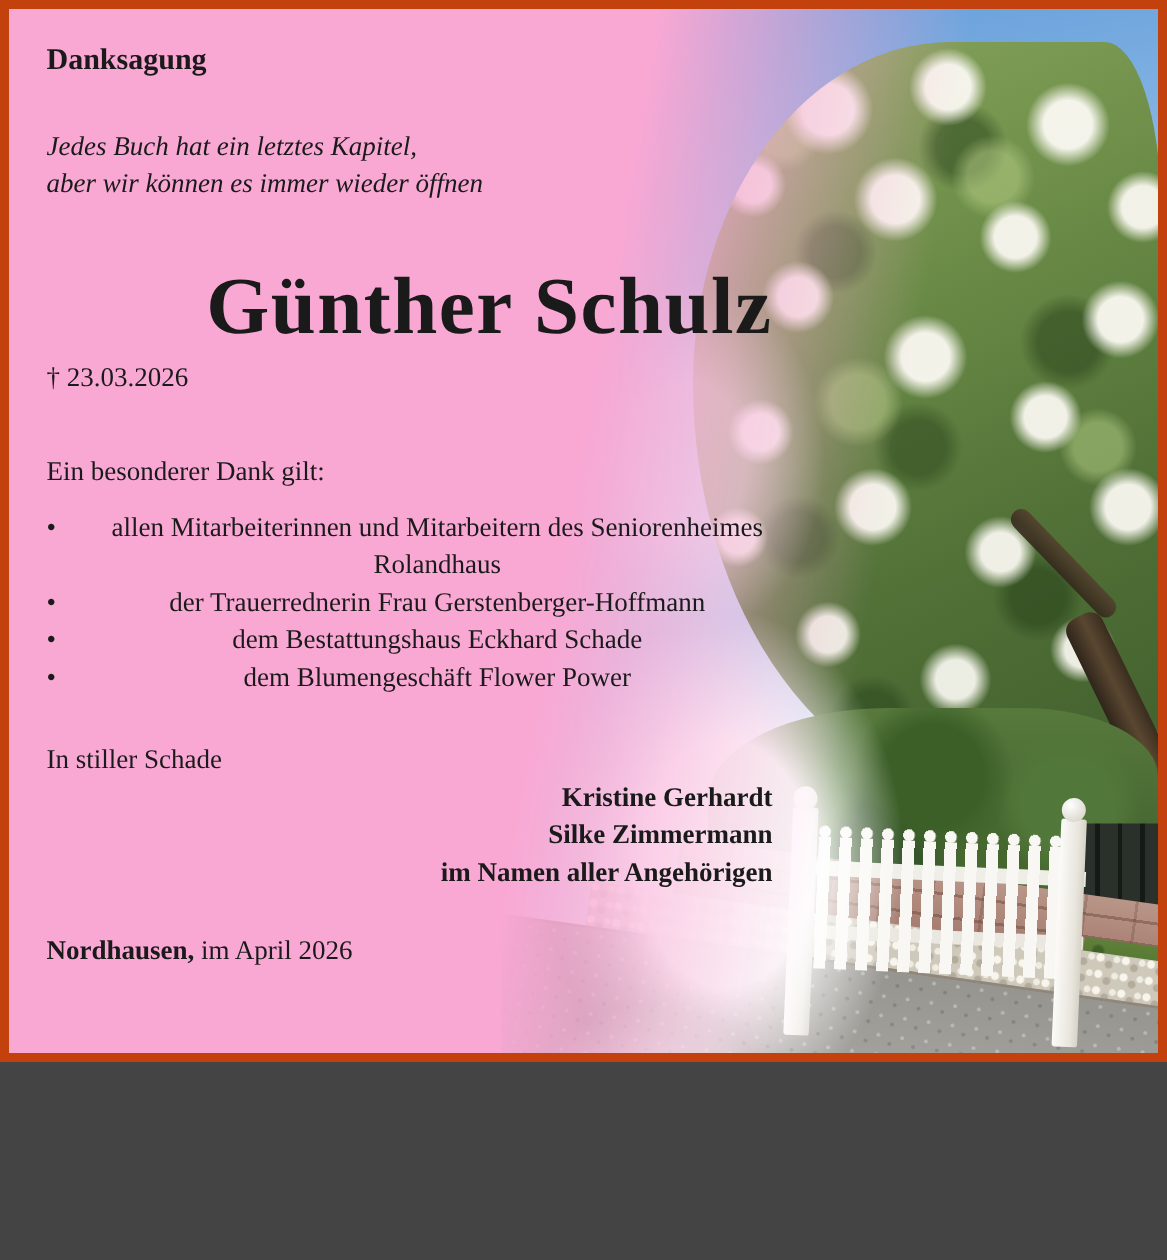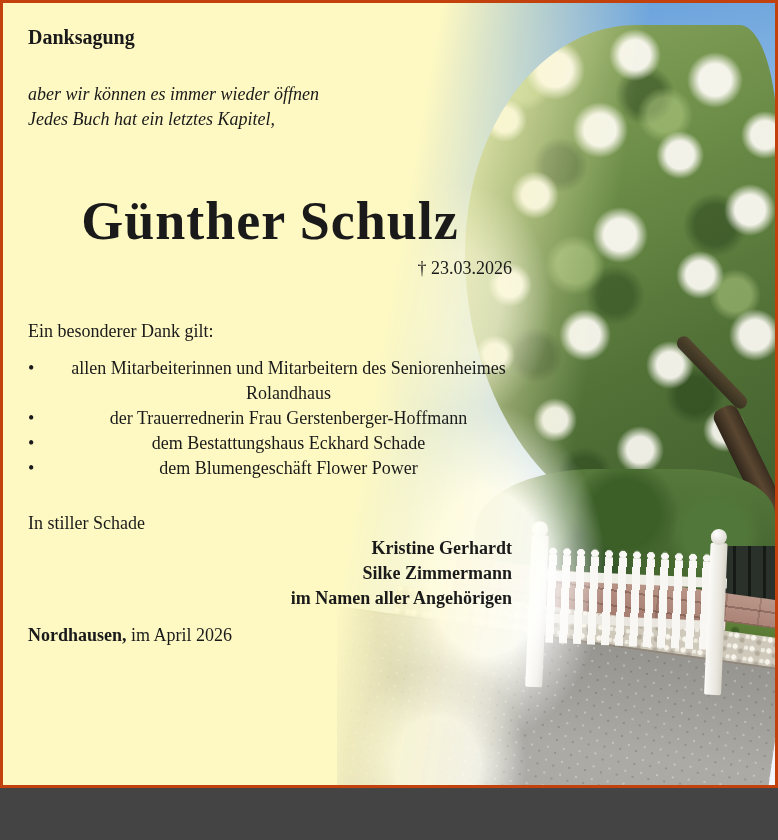--- a/index.html
+++ b/index.html
@@ -1,21 +1,21 @@
 <!DOCTYPE html>
 <html lang="de"><head>
 <meta charset="utf-8">
 <style>
   html,body{margin:0;padding:0;background:#444;}
   .page{
     position:relative;
-    width:778px;height:788px;
+    width:778px;height:708px;
     box-sizing:border-box;
-    background:#fef9c3;
-    border:3px solid #c2410c;
+    background:#f9a8d4;
+    border:6px solid #c2410c;
     overflow:hidden;
     font-family:"Liberation Serif", serif;
     color:#1a1a1a;
   }
 
   
   .photo{
     position:absolute;top:0;right:0;width:438px;height:830px;
     overflow:hidden;
     -webkit-mask-image:linear-gradient(100deg, rgba(0,0,0,0) 18%, rgba(0,0,0,.45) 34%, #000 54%);
@@ -163,30 +163,30 @@
   }
 
   
   .content{
     position:absolute;left:25px;top:0;width:484px;
     font-size:18px;line-height:25.8px;
   }
   .title{margin-top:22px;font-size:20px;font-weight:bold;}
   .poem{margin-top:31px;font-style:italic;font-size:18px;line-height:25px;}
   .thanks{margin:27px 0 0 0;text-align:justify;}
-  .name{margin-top:60px;text-align:center;font-size:54px;line-height:58px;font-weight:bold;letter-spacing:1px;white-space:nowrap;}
-  .ddate{margin-top:6px;text-align:right;}
+  .name{margin-top:40px;text-align:right;font-size:54px;line-height:58px;font-weight:bold;letter-spacing:1px;white-space:nowrap;}
+  .ddate{margin-top:6px;text-align:left;}
   .dank{margin-top:37px;}
   .list{margin-top:12px;line-height:25px;}
   .li{display:flex;}
   .li .b{width:37px;flex:0 0 37px;}
   .li .t{flex:1;text-align:center;}
   .closing{margin-top:30px;line-height:25px;}
   .closing .bold{font-weight:bold;text-align:right;}
-  .placeline{margin-top:12px;}
+  .placeline{margin-top:27px;}
   .placeline .pl{font-weight:bold;}
 </style>
 </head>
 <body>
 
 <div class="page">
 
   <div class="photo">
     <div class="sky"></div>
     <div class="foliage"></div>
@@ -206,22 +206,22 @@
       <div class="post post-left"></div>
       <div class="post post-right"></div>
     </div>
     <div class="wash"></div>
   </div>
 
   <div class="content">
     <div class="title">Danksagung</div>
 
     <div class="poem">
+      <div>Jedes Buch hat ein letztes Kapitel,</div>
       <div>aber wir können es immer wieder öffnen</div>
-      <div>Jedes Buch hat ein letztes Kapitel,</div>
     </div>
 
 
     <div class="name">Günther Schulz</div>
     <div class="ddate">† 23.03.2026</div>
 
     <div class="dank">Ein besonderer Dank gilt:</div>
 
     <div class="list">
       <div class="li">

